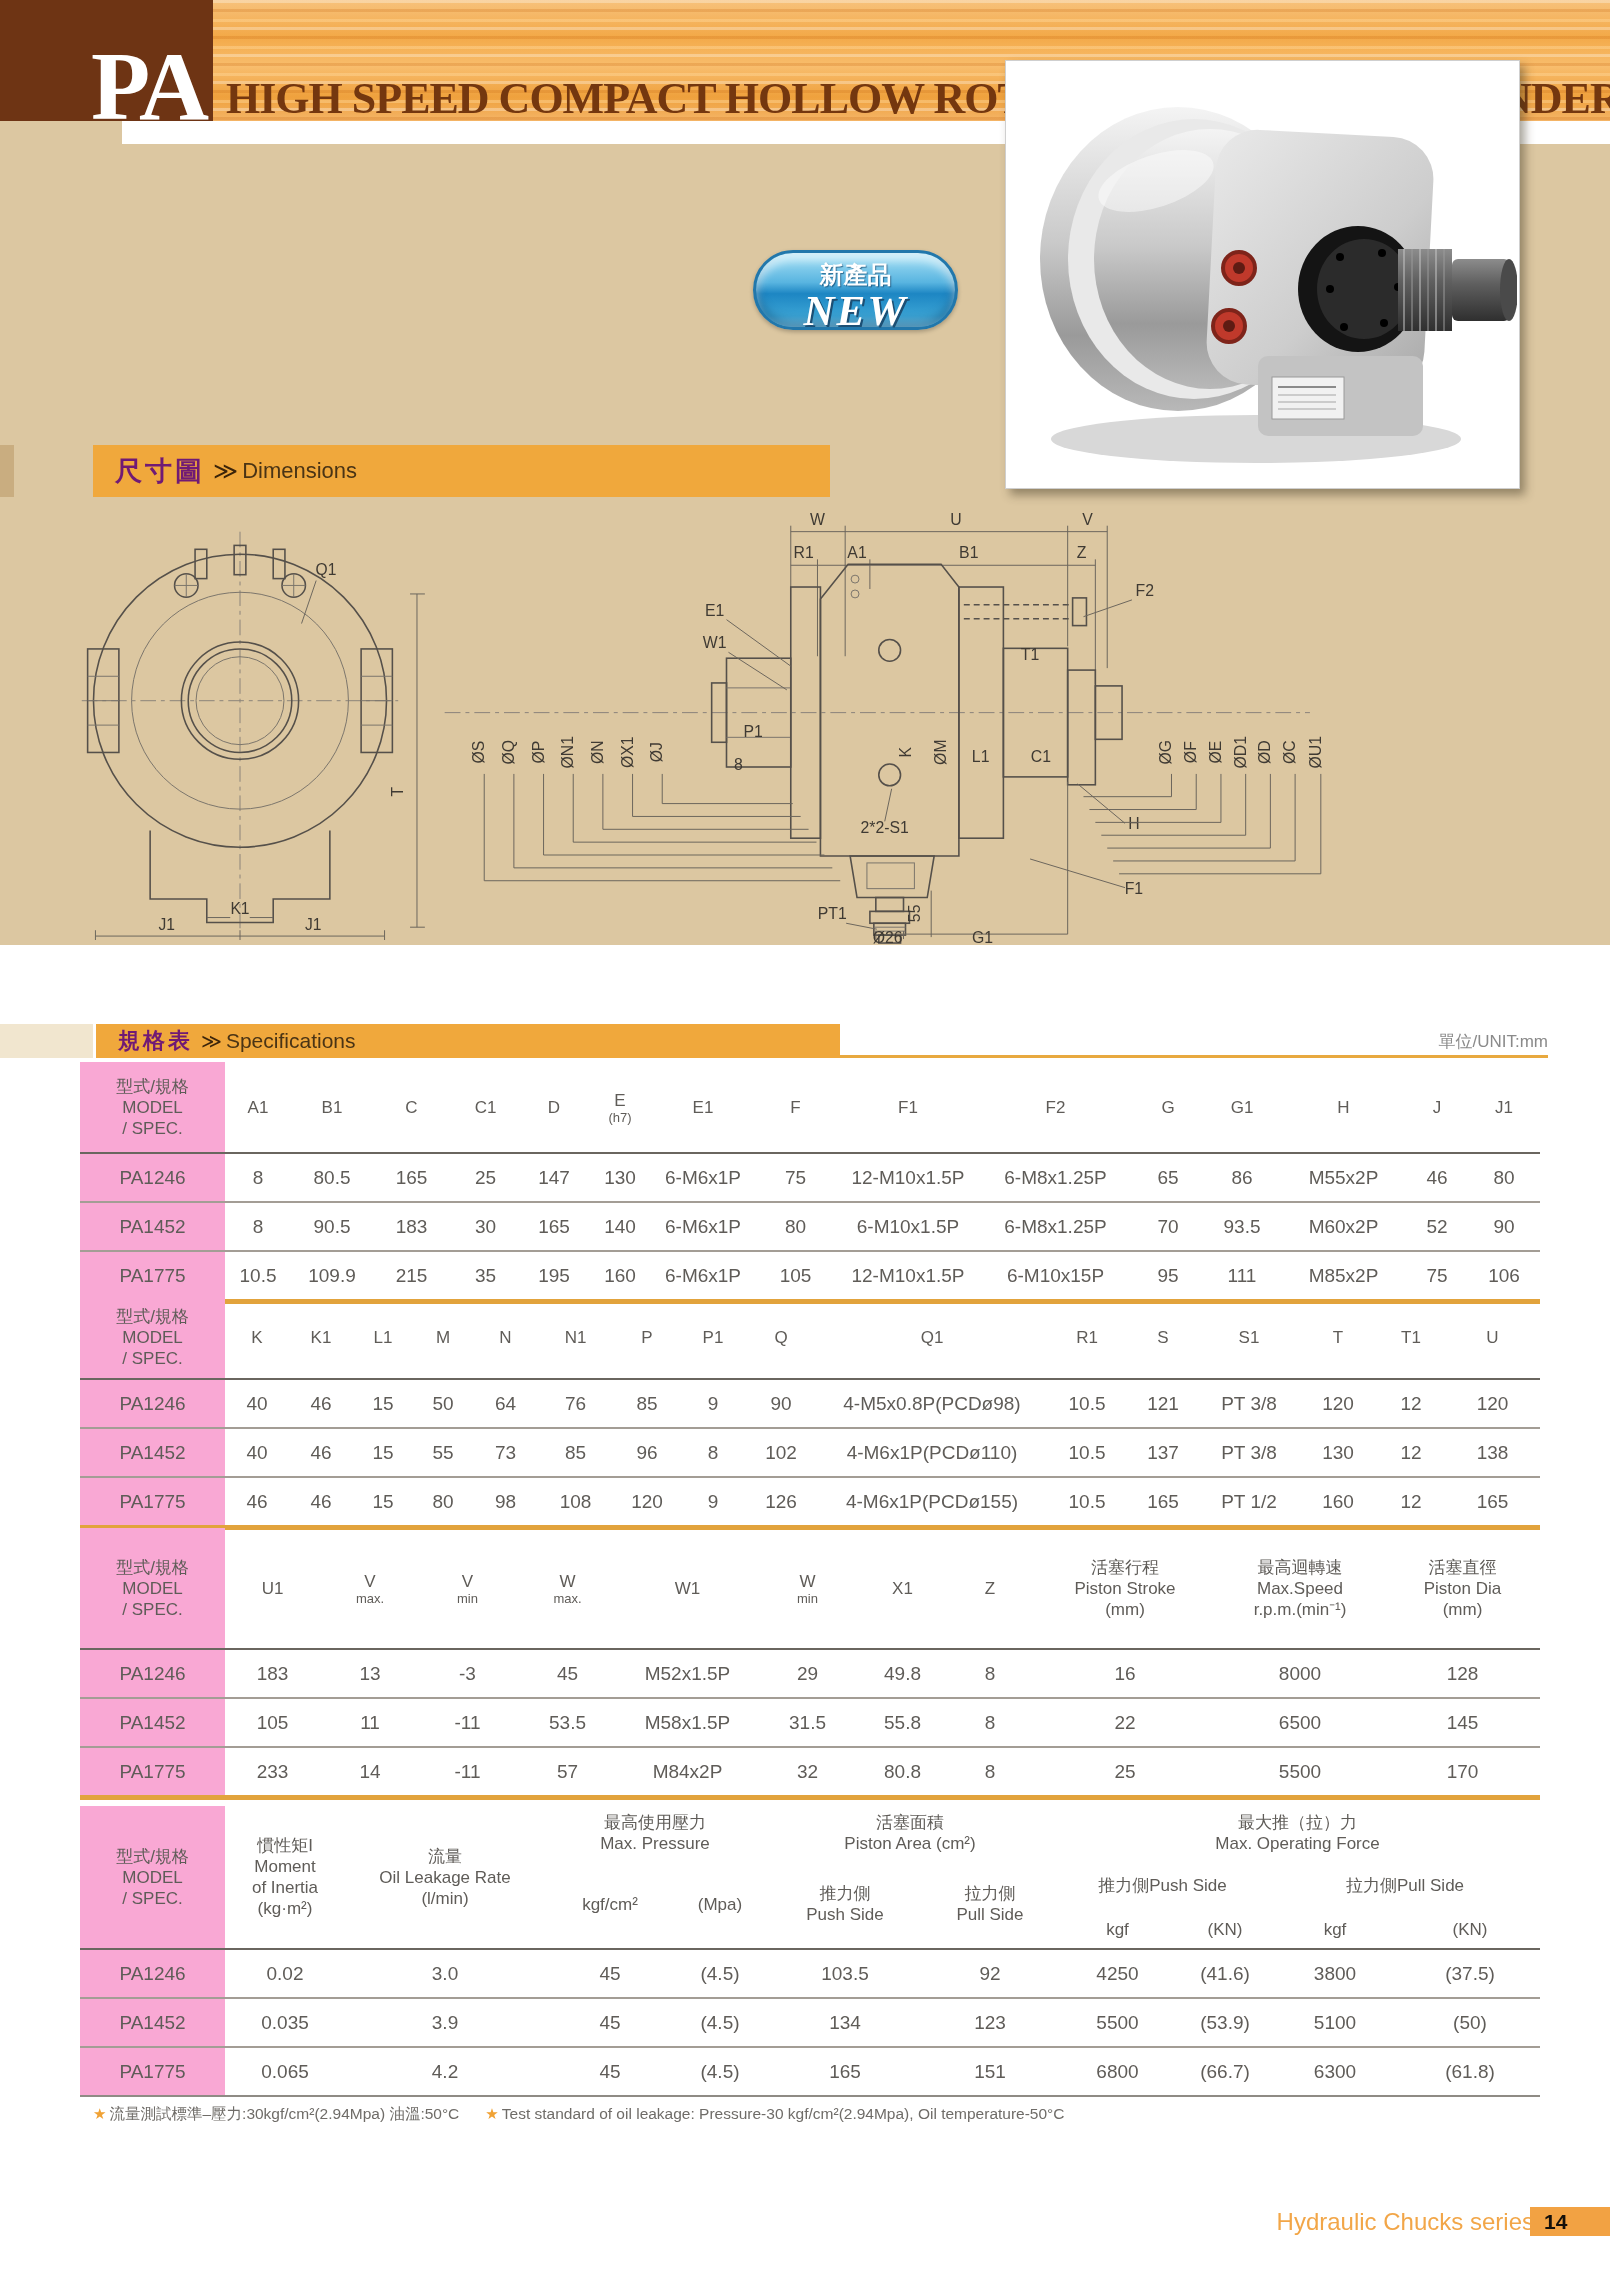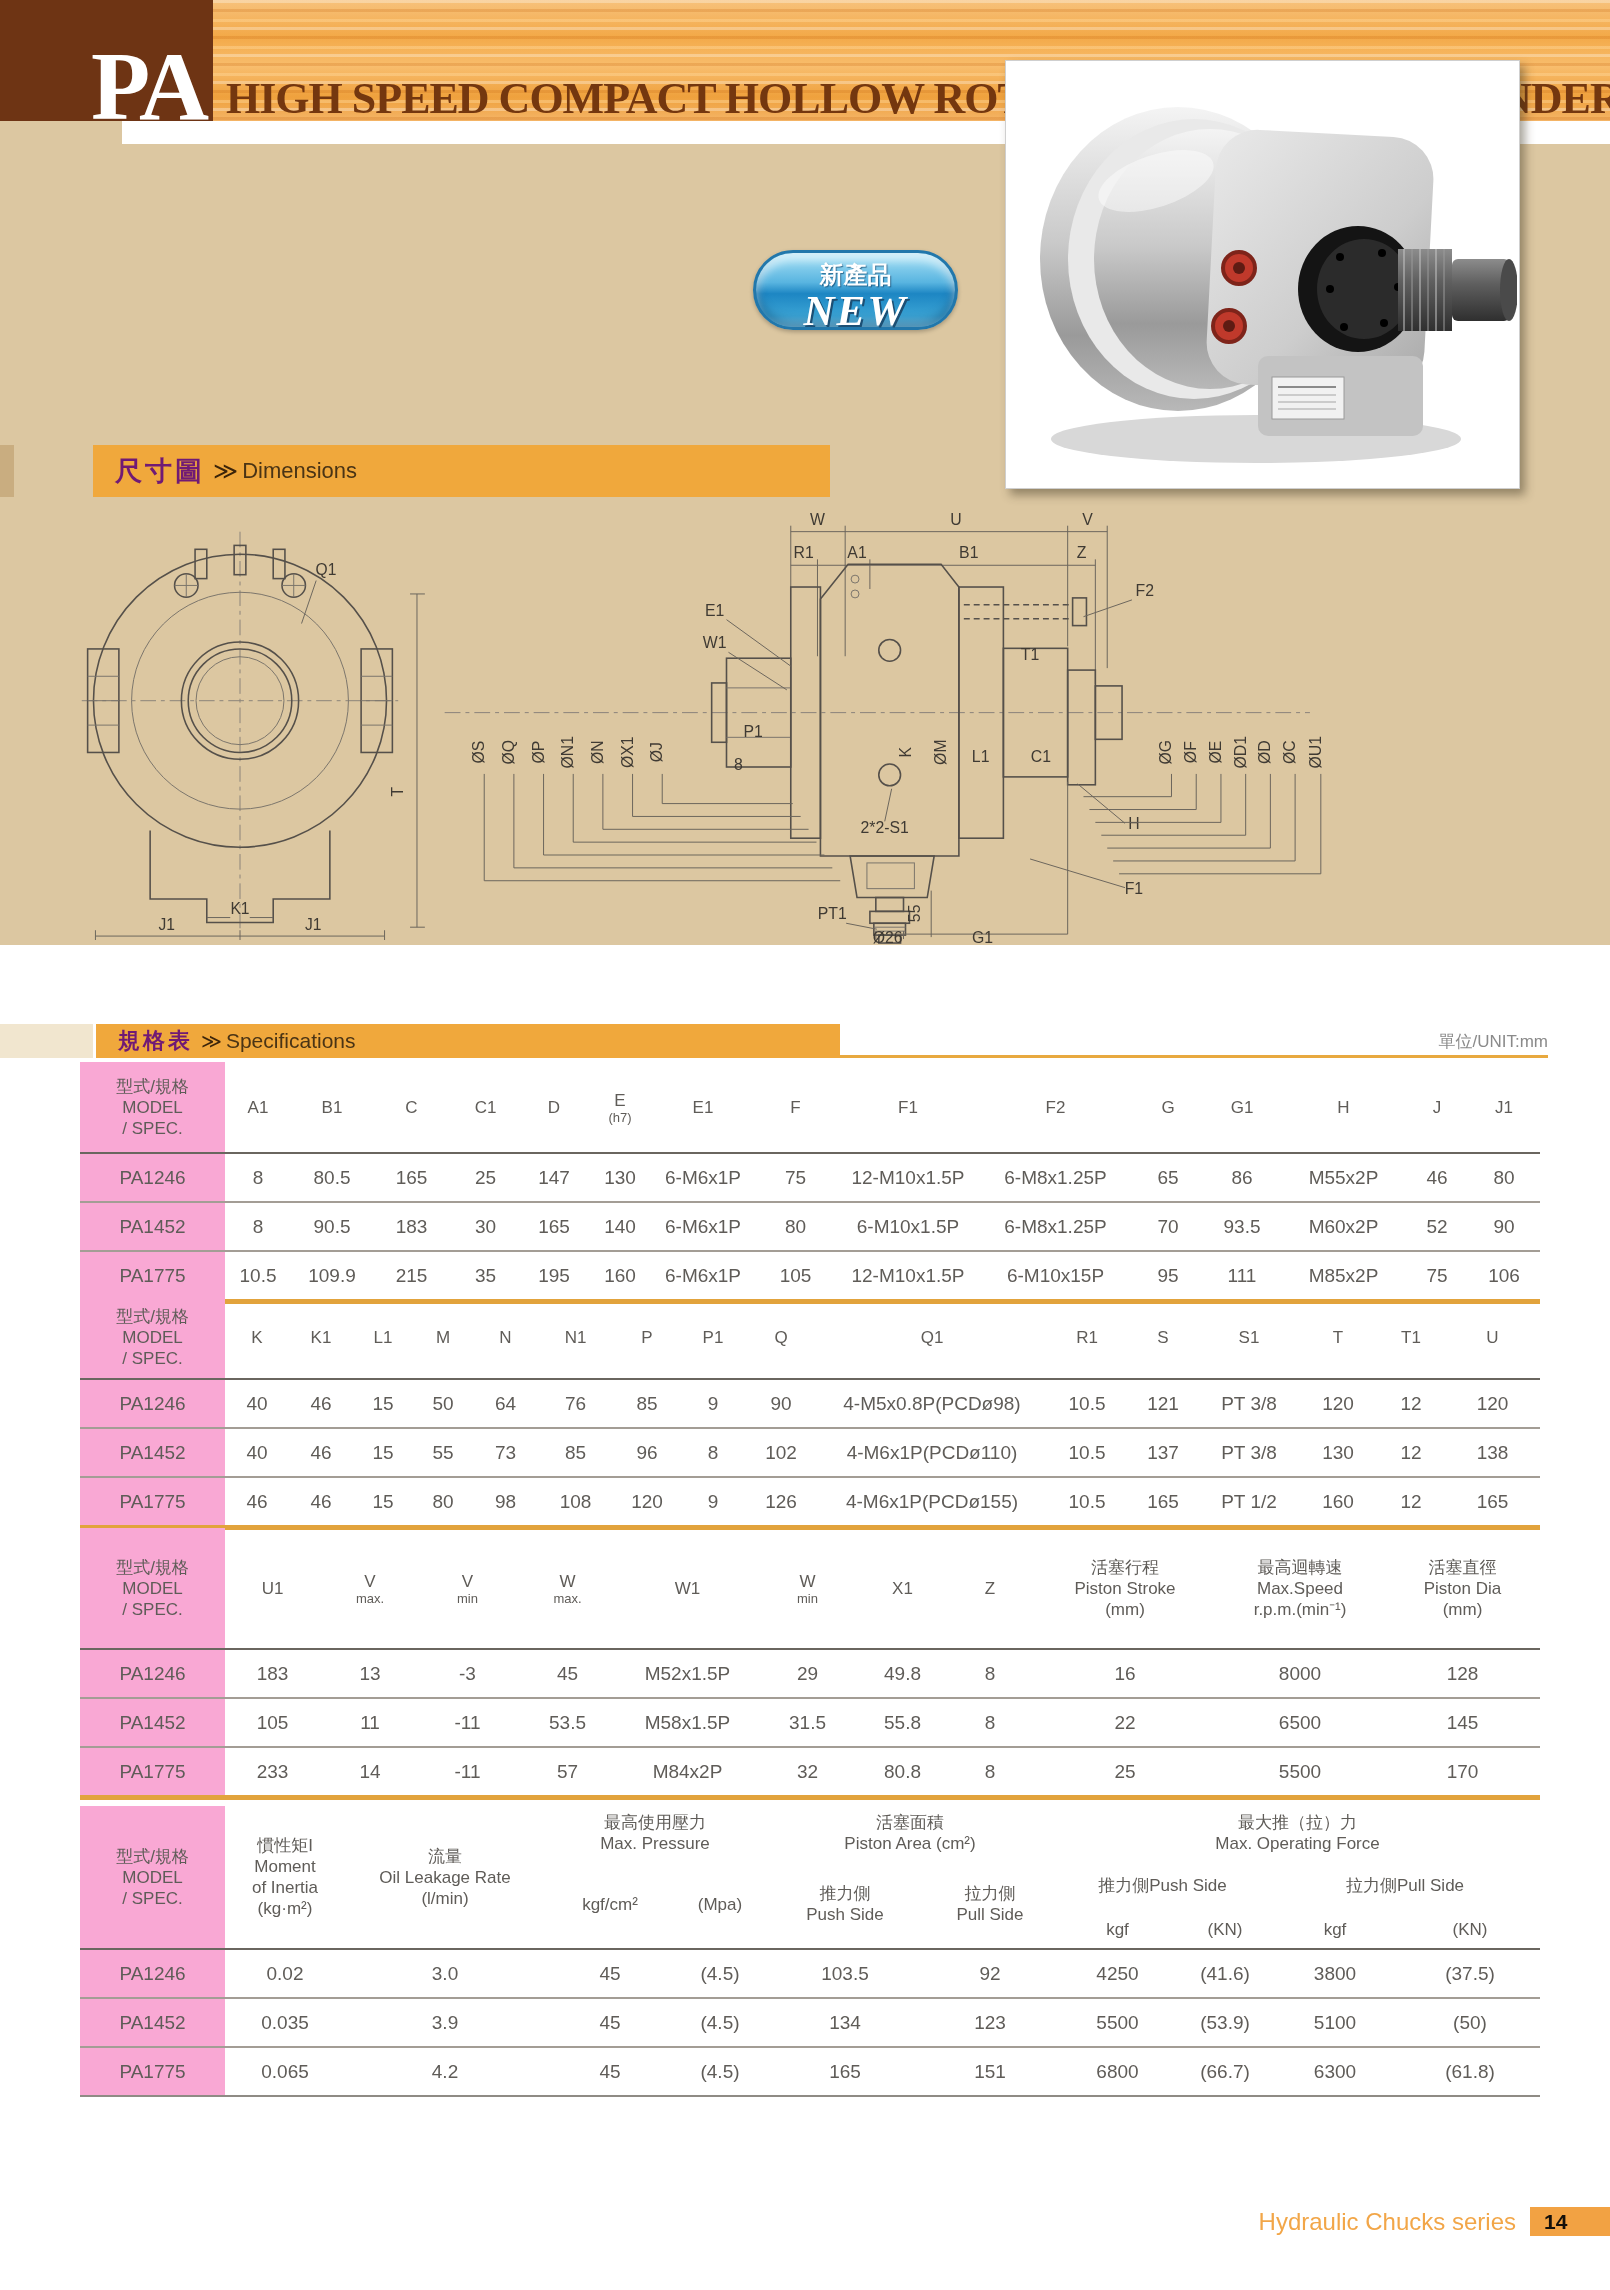--- a/index.html
+++ b/index.html
@@ -56,21 +56,21 @@
   table.spec-table td{text-align:center;height:45px;border-bottom:2px solid #a39d95;}
   table.spec-table tr:last-child td{border-bottom:none;}
   .mc{background:#f9a8d4;}
   .hs{font-size:13px;line-height:14px;}
   .t1 thead th{height:86px;} .t2 thead th{height:78px;} .t3 thead th{height:116px;}
   .t4 thead tr:nth-child(1) th{height:50px;} .t4 thead tr:nth-child(2) th{height:46px;} .t4 thead tr:nth-child(3) th{height:34px;}
   
   .footnote{position:absolute;left:93px;top:2104px;font-size:15.5px;color:#6f6c68;}
   .fn-star{color:#f0a235;font-size:15px;margin-right:3px;}
   .fn-gap{display:inline-block;width:26px;}
-  .footer-series{position:absolute;right:94px;top:2208px;font-size:24px;color:#f2a648;}
+  .footer-series{position:absolute;right:76px;top:2208px;font-size:24px;color:#f2a648;}
   .footer-badge{position:absolute;left:1530px;top:2207px;width:80px;height:29px;background:#f2a243;
     color:#15100a;font-size:21px;font-weight:bold;line-height:29px;padding-left:14px;box-sizing:border-box;}
   
   .dia-svg{position:absolute;}
   .dlab{font:16px "Liberation Sans",sans-serif;fill:#3f3a33;text-anchor:middle;}
   .dln{stroke:#6b655c;stroke-width:1;fill:none;}
   .mln{stroke:#55504a;stroke-width:1.6;fill:none;}
   .thin{stroke:#7a746b;stroke-width:1;fill:none;}
   .cln{stroke:#8a837a;stroke-width:1;stroke-dasharray:16 5 4 5;fill:none;}
 </style>
@@ -798,16 +798,19 @@
             <td>151</td>
             <td>6800</td>
             <td>(66.7)</td>
             <td>6300</td>
             <td>(61.8)</td>
           </tr>
         </tbody>
       </table>
     </div>
 
+  <div class="footnote">
+    <span class="fn-star">★</span><span>流量測試標準–壓力:30kgf/cm²(2.94Mpa) 油溫:50°C</span><span class="fn-gap"></span><span class="fn-star">★</span><span>Test standard of oil leakage: Pressure-30 kgf/cm²(2.94Mpa), Oil temperature-50°C</span>
+  </div>
 
   <div class="footer-series">Hydraulic Chucks series</div>
   <div class="footer-badge">14</div>
 </div>
 
 </body></html>

